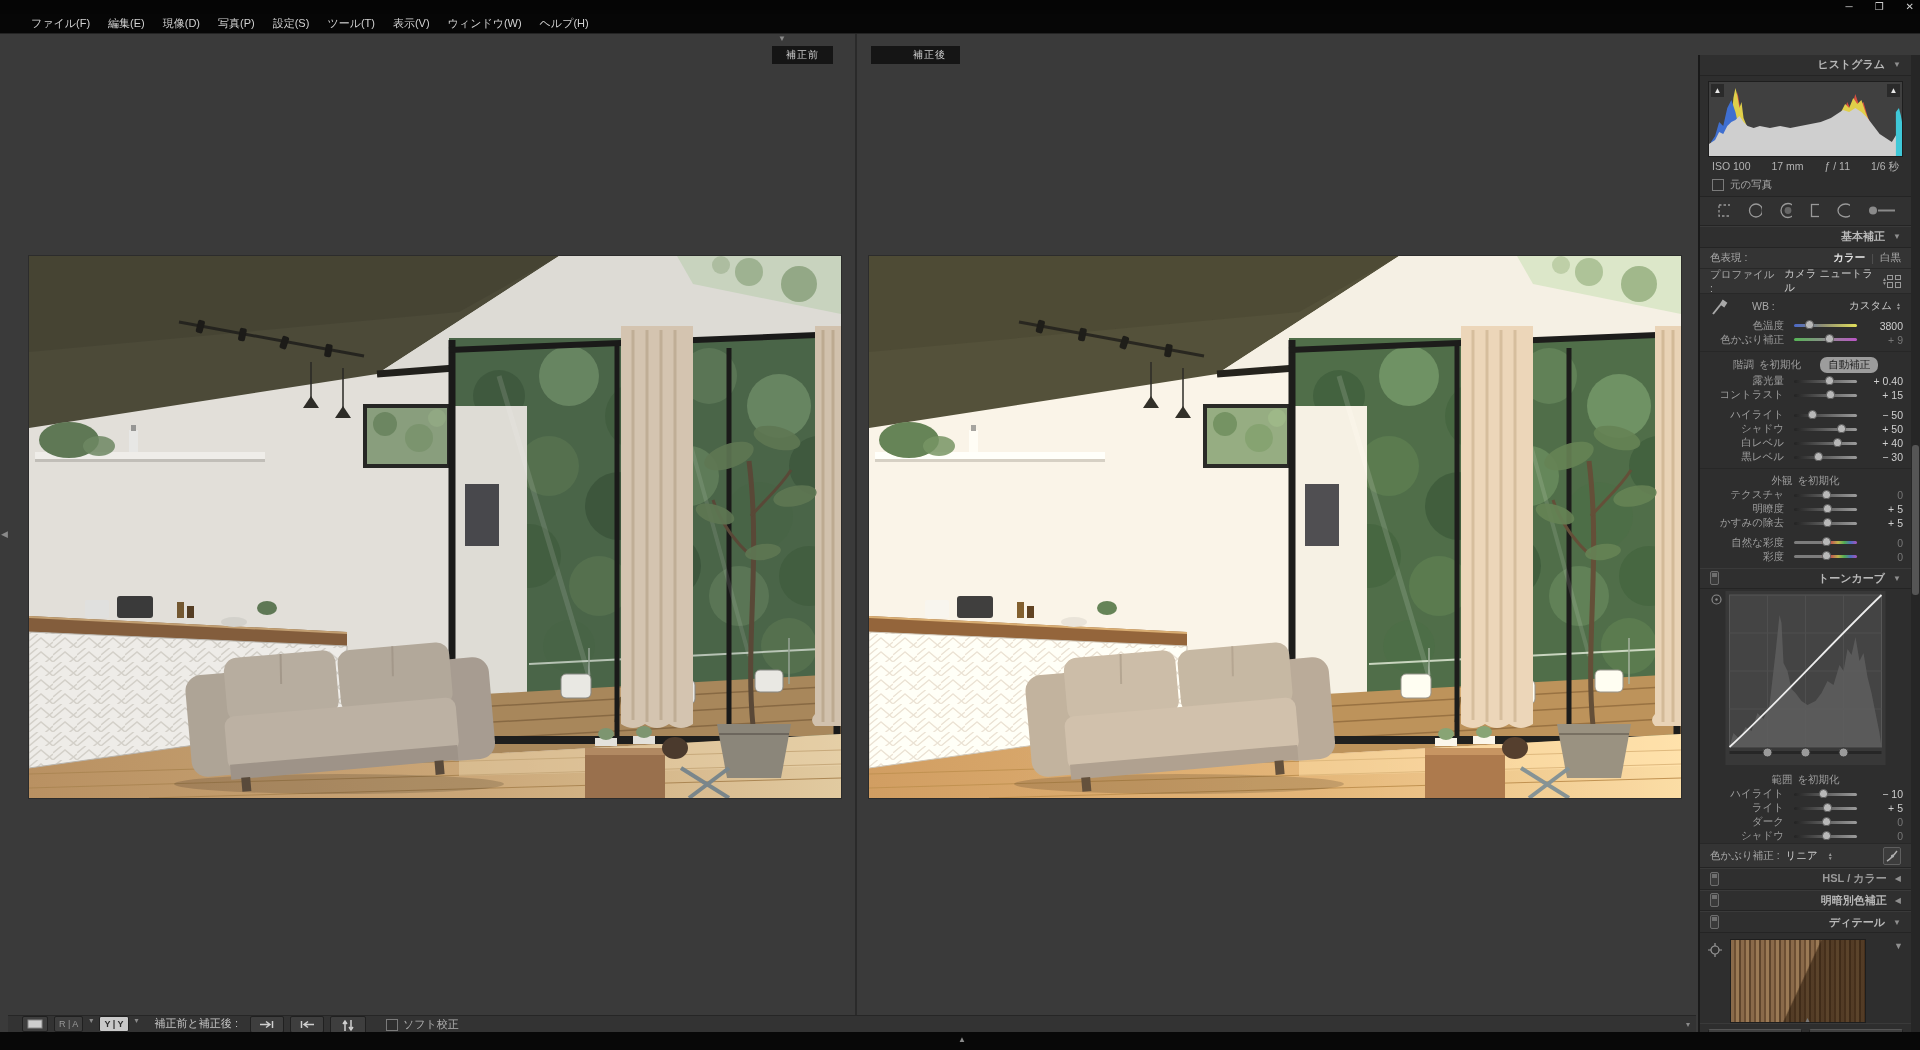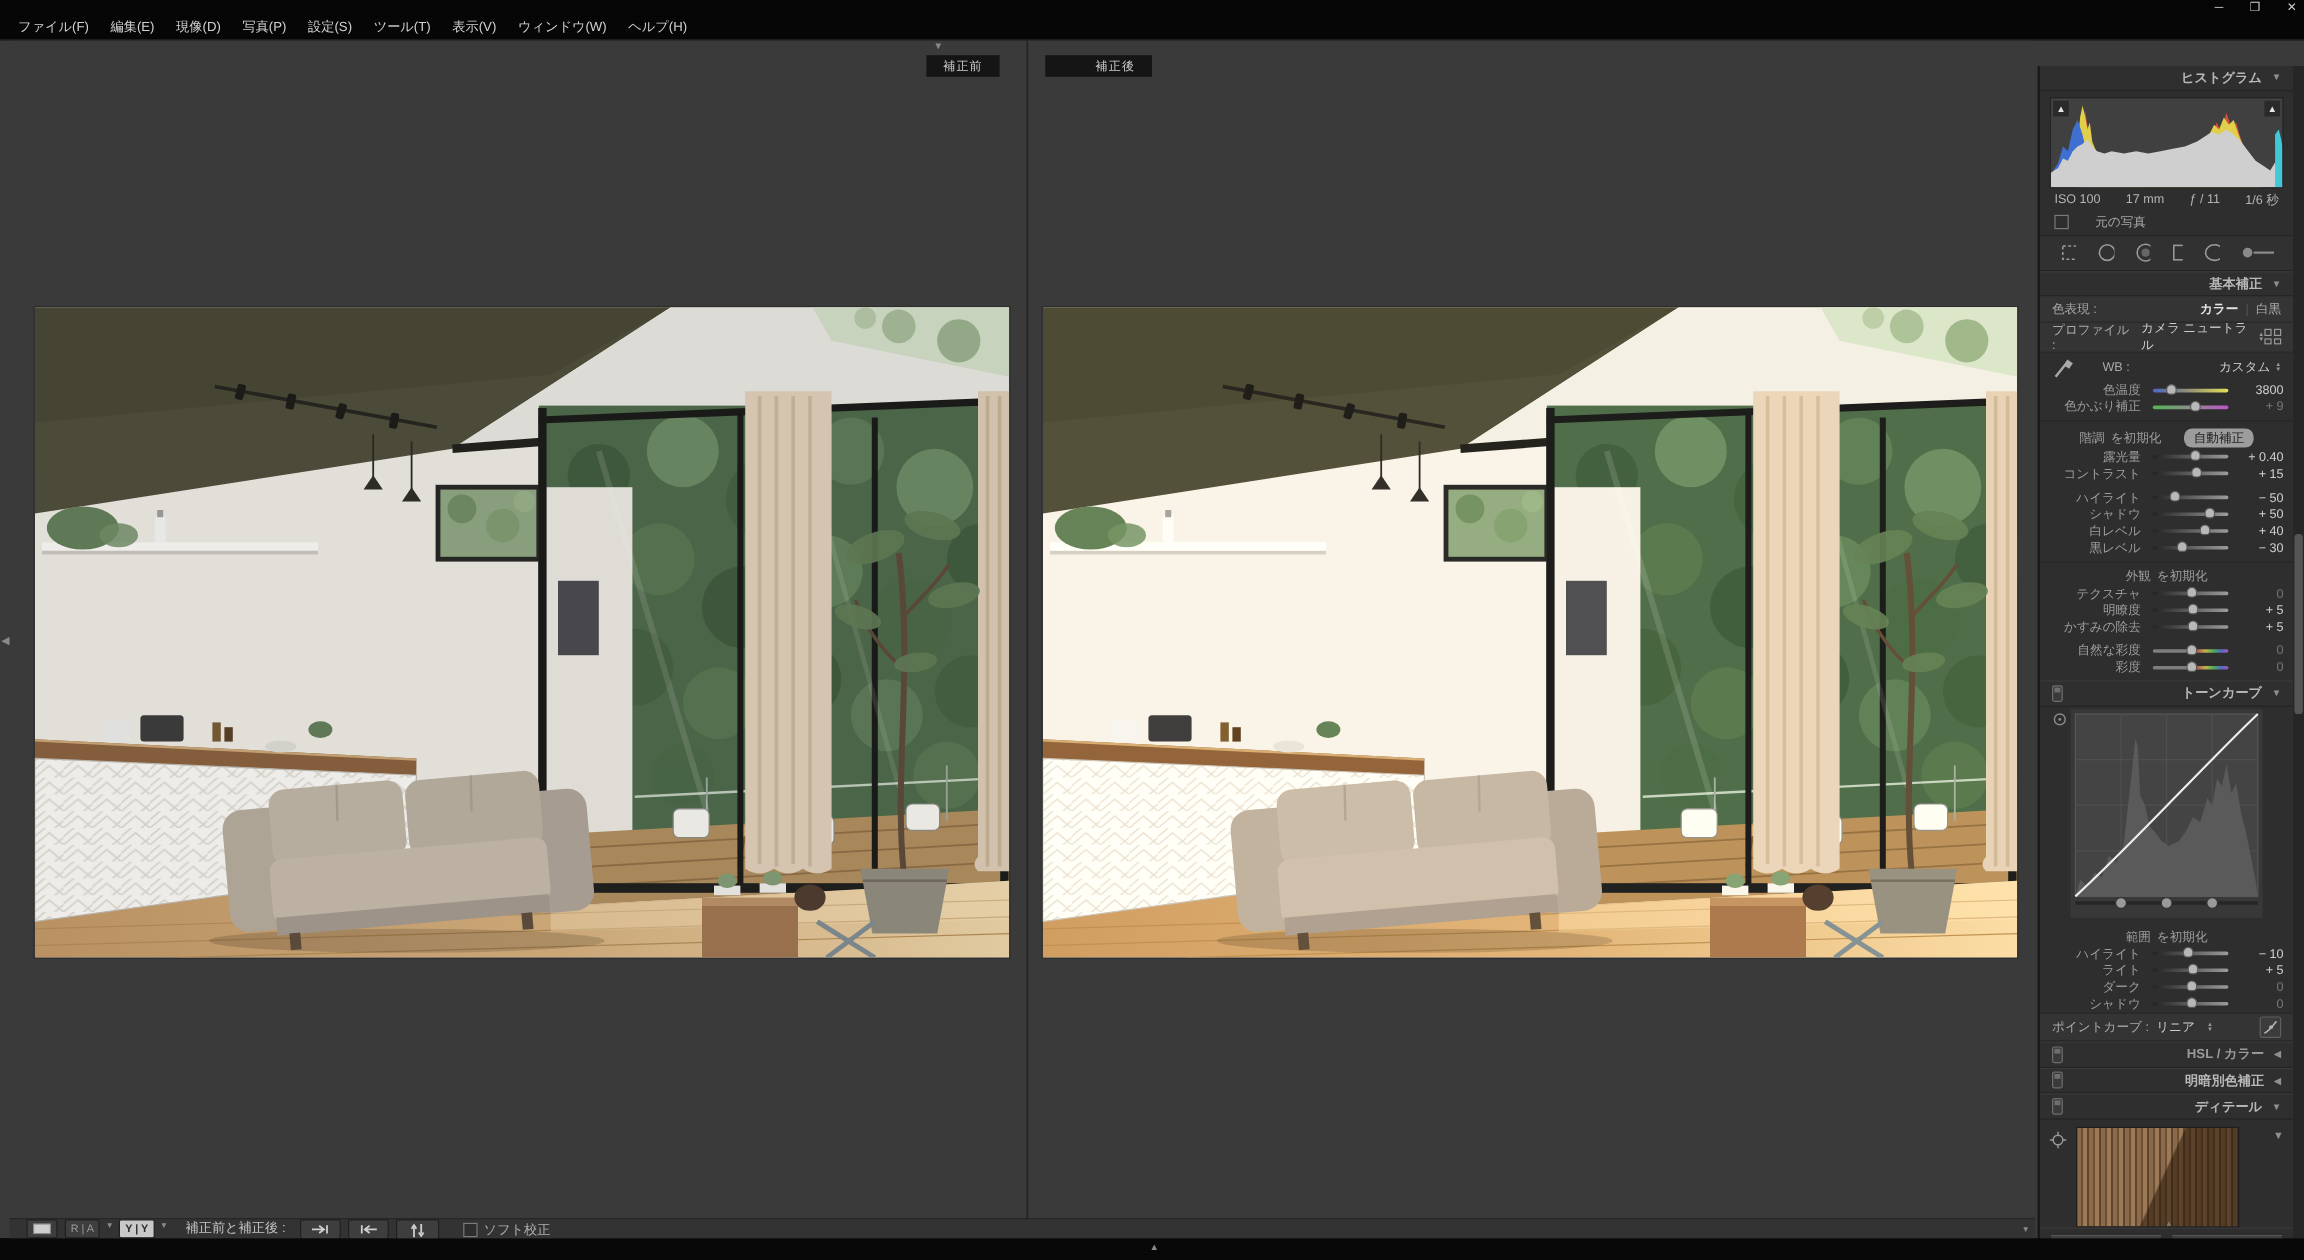--- a/index.html
+++ b/index.html
@@ -2,21 +2,21 @@
 <html><head>
 <meta charset="utf-8">
 <style>
   html,body{margin:0;padding:0;background:#000;width:1920px;height:1050px;overflow:hidden;
     font-family:"Liberation Sans","DejaVu Sans",sans-serif;-webkit-font-smoothing:antialiased;}
   .app{position:relative;width:1920px;height:1050px;background:#000;}
   
   .titlebar{position:absolute;left:0;top:0;width:1920px;height:14px;background:#050505;}
   .winbtns{position:absolute;right:6px;top:0;height:14px;display:flex;gap:22px;color:#cfcfcf;font-size:10px;line-height:14px;}
   .winbtns span{cursor:default;}
-  .menubar{position:absolute;left:0;top:14px;width:1920px;height:19px;background:#060606;display:flex;align-items:center;padding-left:6px;box-sizing:border-box;}
+  .menubar{position:absolute;left:0;top:14px;width:1920px;height:19px;background:#060606;display:flex;align-items:center;padding-left:22px;box-sizing:border-box;}
   .menubar .mi{color:#d2d2d2;font-size:11px;padding:0 9px;line-height:19px;white-space:nowrap;}
   
   .content{position:absolute;left:0;top:33px;width:1920px;height:999px;background:#3a3a3a;border-top:1px solid #232323;box-sizing:border-box;}
   .workarea{position:absolute;left:8px;top:0;width:1688px;height:999px;background:#3a3a3a;}
   .pane-divider{position:absolute;left:847px;top:0;width:2px;height:981px;background:#2a2a2a;}
   .cmp-label{position:absolute;top:12px;background:rgba(16,16,16,.88);color:#cfcfcf;font-size:10px;padding:2px 14px;letter-spacing:1px;}
   .photo{position:absolute;top:222px;width:812px;height:542px;box-shadow:0 0 0 1px #2c2c2c;}
   .photo svg{display:block;width:100%;height:100%;}
   .photo.before svg{filter:brightness(.975) saturate(.9);}
   .photo.after  svg{filter:brightness(1.05) saturate(1.1) sepia(.08);}
@@ -38,21 +38,21 @@
   .rp-inner{width:211px;display:flex;flex-direction:column;height:100%;}
   .sec-header{height:21px;display:flex;align-items:center;justify-content:flex-end;gap:8px;padding:0 10px;color:#b8b8b8;font-size:11px;font-weight:bold;border-top:1px solid #3a3a3a;border-bottom:1px solid #242424;background:#2f2f2f;}
   .sec-header .tri{color:#8f8f8f;font-size:8px;font-weight:normal;}
   .sec-header .switch{margin-right:auto;width:7px;height:12px;border:1px solid #6e6e6e;border-radius:2px;background:#3a3a3a;position:relative;}
   .sec-header .switch::after{content:"";position:absolute;left:1px;right:1px;top:1px;height:4px;background:#6e6e6e;}
   
   .histo-box{margin:5px 8px 0 8px;border:1px solid #1e1e1e;background:#404040;position:relative;height:74px;}
   .clip{position:absolute;top:2px;width:13px;height:13px;background:#2a2a2a;display:flex;align-items:center;justify-content:center;color:#e8e8e8;font-size:8px;}
   .clip.l{left:2px;}.clip.r{right:2px;}
   .exifrow{display:flex;justify-content:space-between;padding:3px 12px 0 12px;color:#b4b4b4;font-size:10.5px;}
-  .origrow{display:flex;align-items:center;gap:22px;padding:4px 12px;color:#a8a8a8;font-size:10.5px;border-bottom:1px solid #242424;}
+  .origrow{display:flex;align-items:center;gap:6px;padding:4px 12px;color:#a8a8a8;font-size:10.5px;border-bottom:1px solid #242424;}
   
   .toolstrip{height:30px;display:flex;align-items:center;gap:17px;padding:0 16px;border-bottom:1px solid #242424;background:#313131;}
   .toolstrip svg{display:block;}
   
   .row{display:flex;align-items:center;padding:0 10px;color:#a8a8a8;font-size:10.5px;}
   .band{background:#343434;border-bottom:1px solid #282828;}
   .spacer{flex:1;}
   .pill{background:#9c9c9c;color:#1d1d1d;border-radius:7px;padding:1px 8px;font-size:10.5px;}
   .stepper{display:inline-flex;flex-direction:column;line-height:4px;font-size:5px;color:#9a9a9a;margin-left:4px;}
   .gridicon{width:15px;height:13px;display:grid;grid-template-columns:1fr 1fr;grid-template-rows:1fr 1fr;gap:2px;}
@@ -595,21 +595,21 @@
           <span class="sval dim">0</span>
         </div>
         <div class="srow">
           <span class="slabel">シャドウ</span>
           <div class="strack">
               <div class="sthumb" style="left: 50%;"></div>
             </div>
           <span class="sval dim">0</span>
         </div>
         <div class="pointcurve-row">
-          <span>ポイントカーブ :</span>
+          <span>色かぶり補正 :</span>
           <span style="color:#cdcdcd;">リニア</span>
           <span class="stepper">
               <span>▲</span>
               <span>▼</span>
             </span>
           <span class="pc-btn">
             <svg width="12" height="12">
                 <path d="M1,11 C5,9 8,5 11,1" stroke="#b0b0b0" stroke-width="1.4" fill="none"></path>
                 <circle cx="6.5" cy="6" r="1.6" fill="#b0b0b0"></circle>
               </svg>

